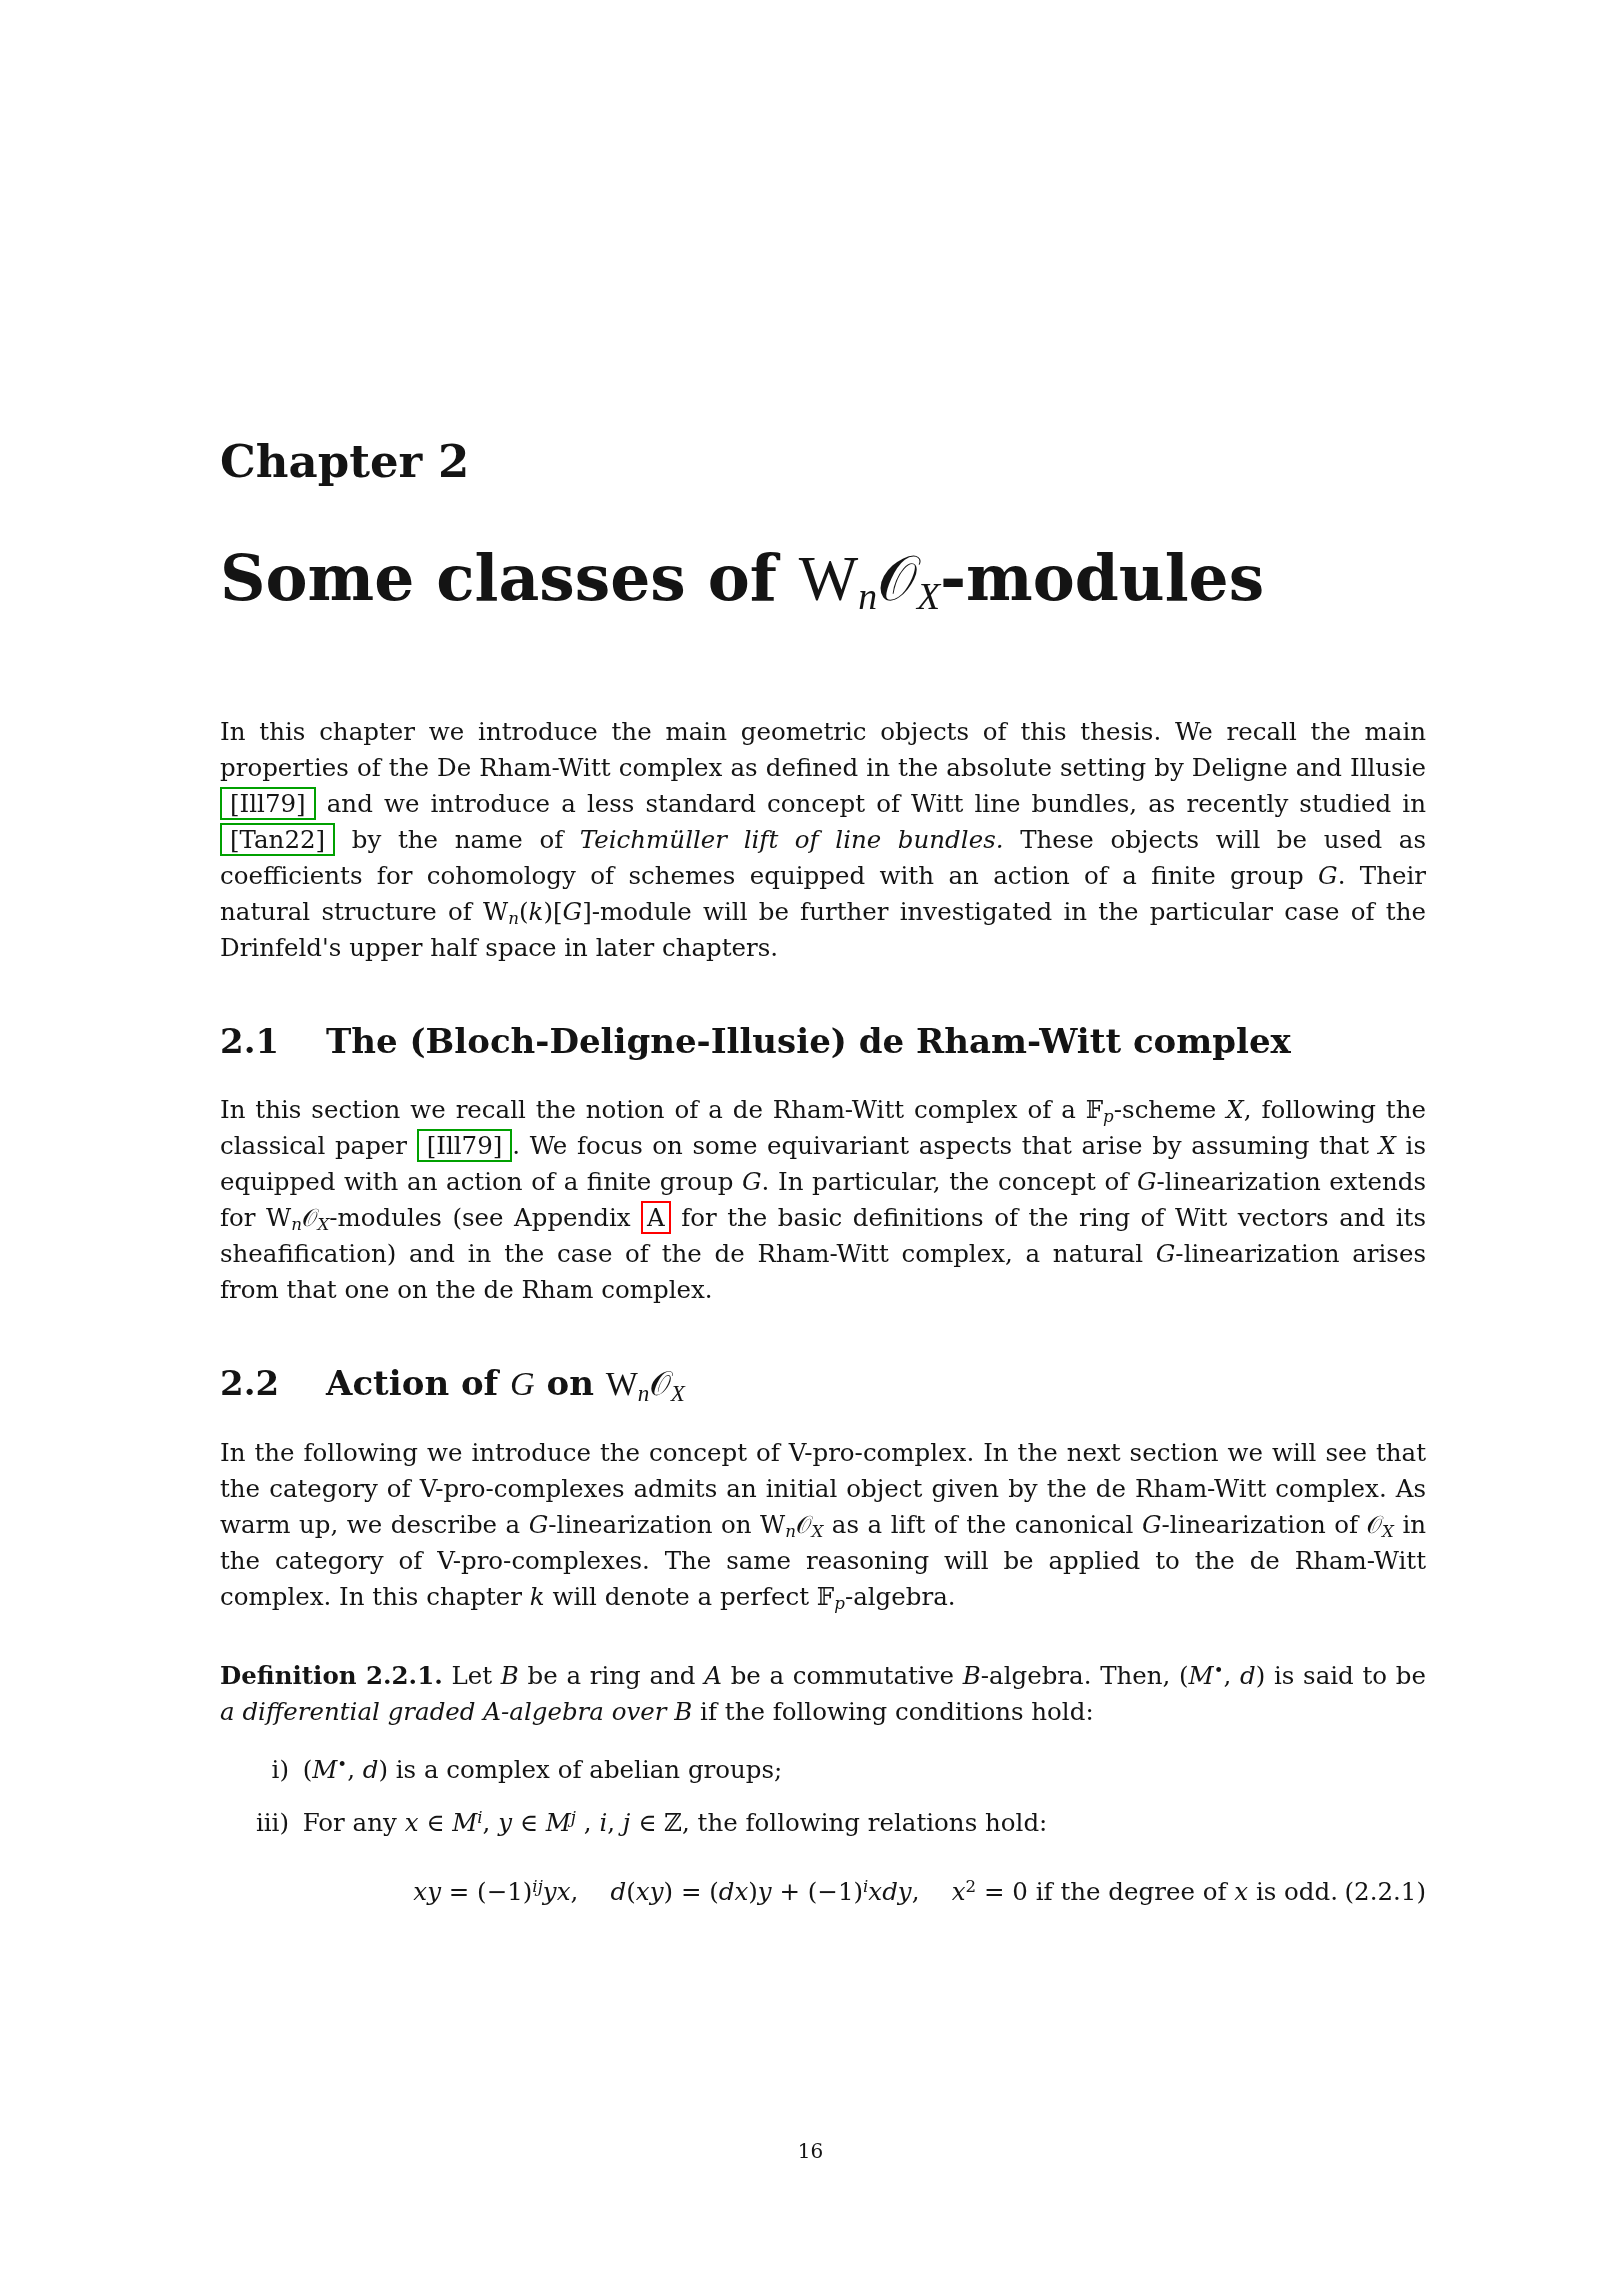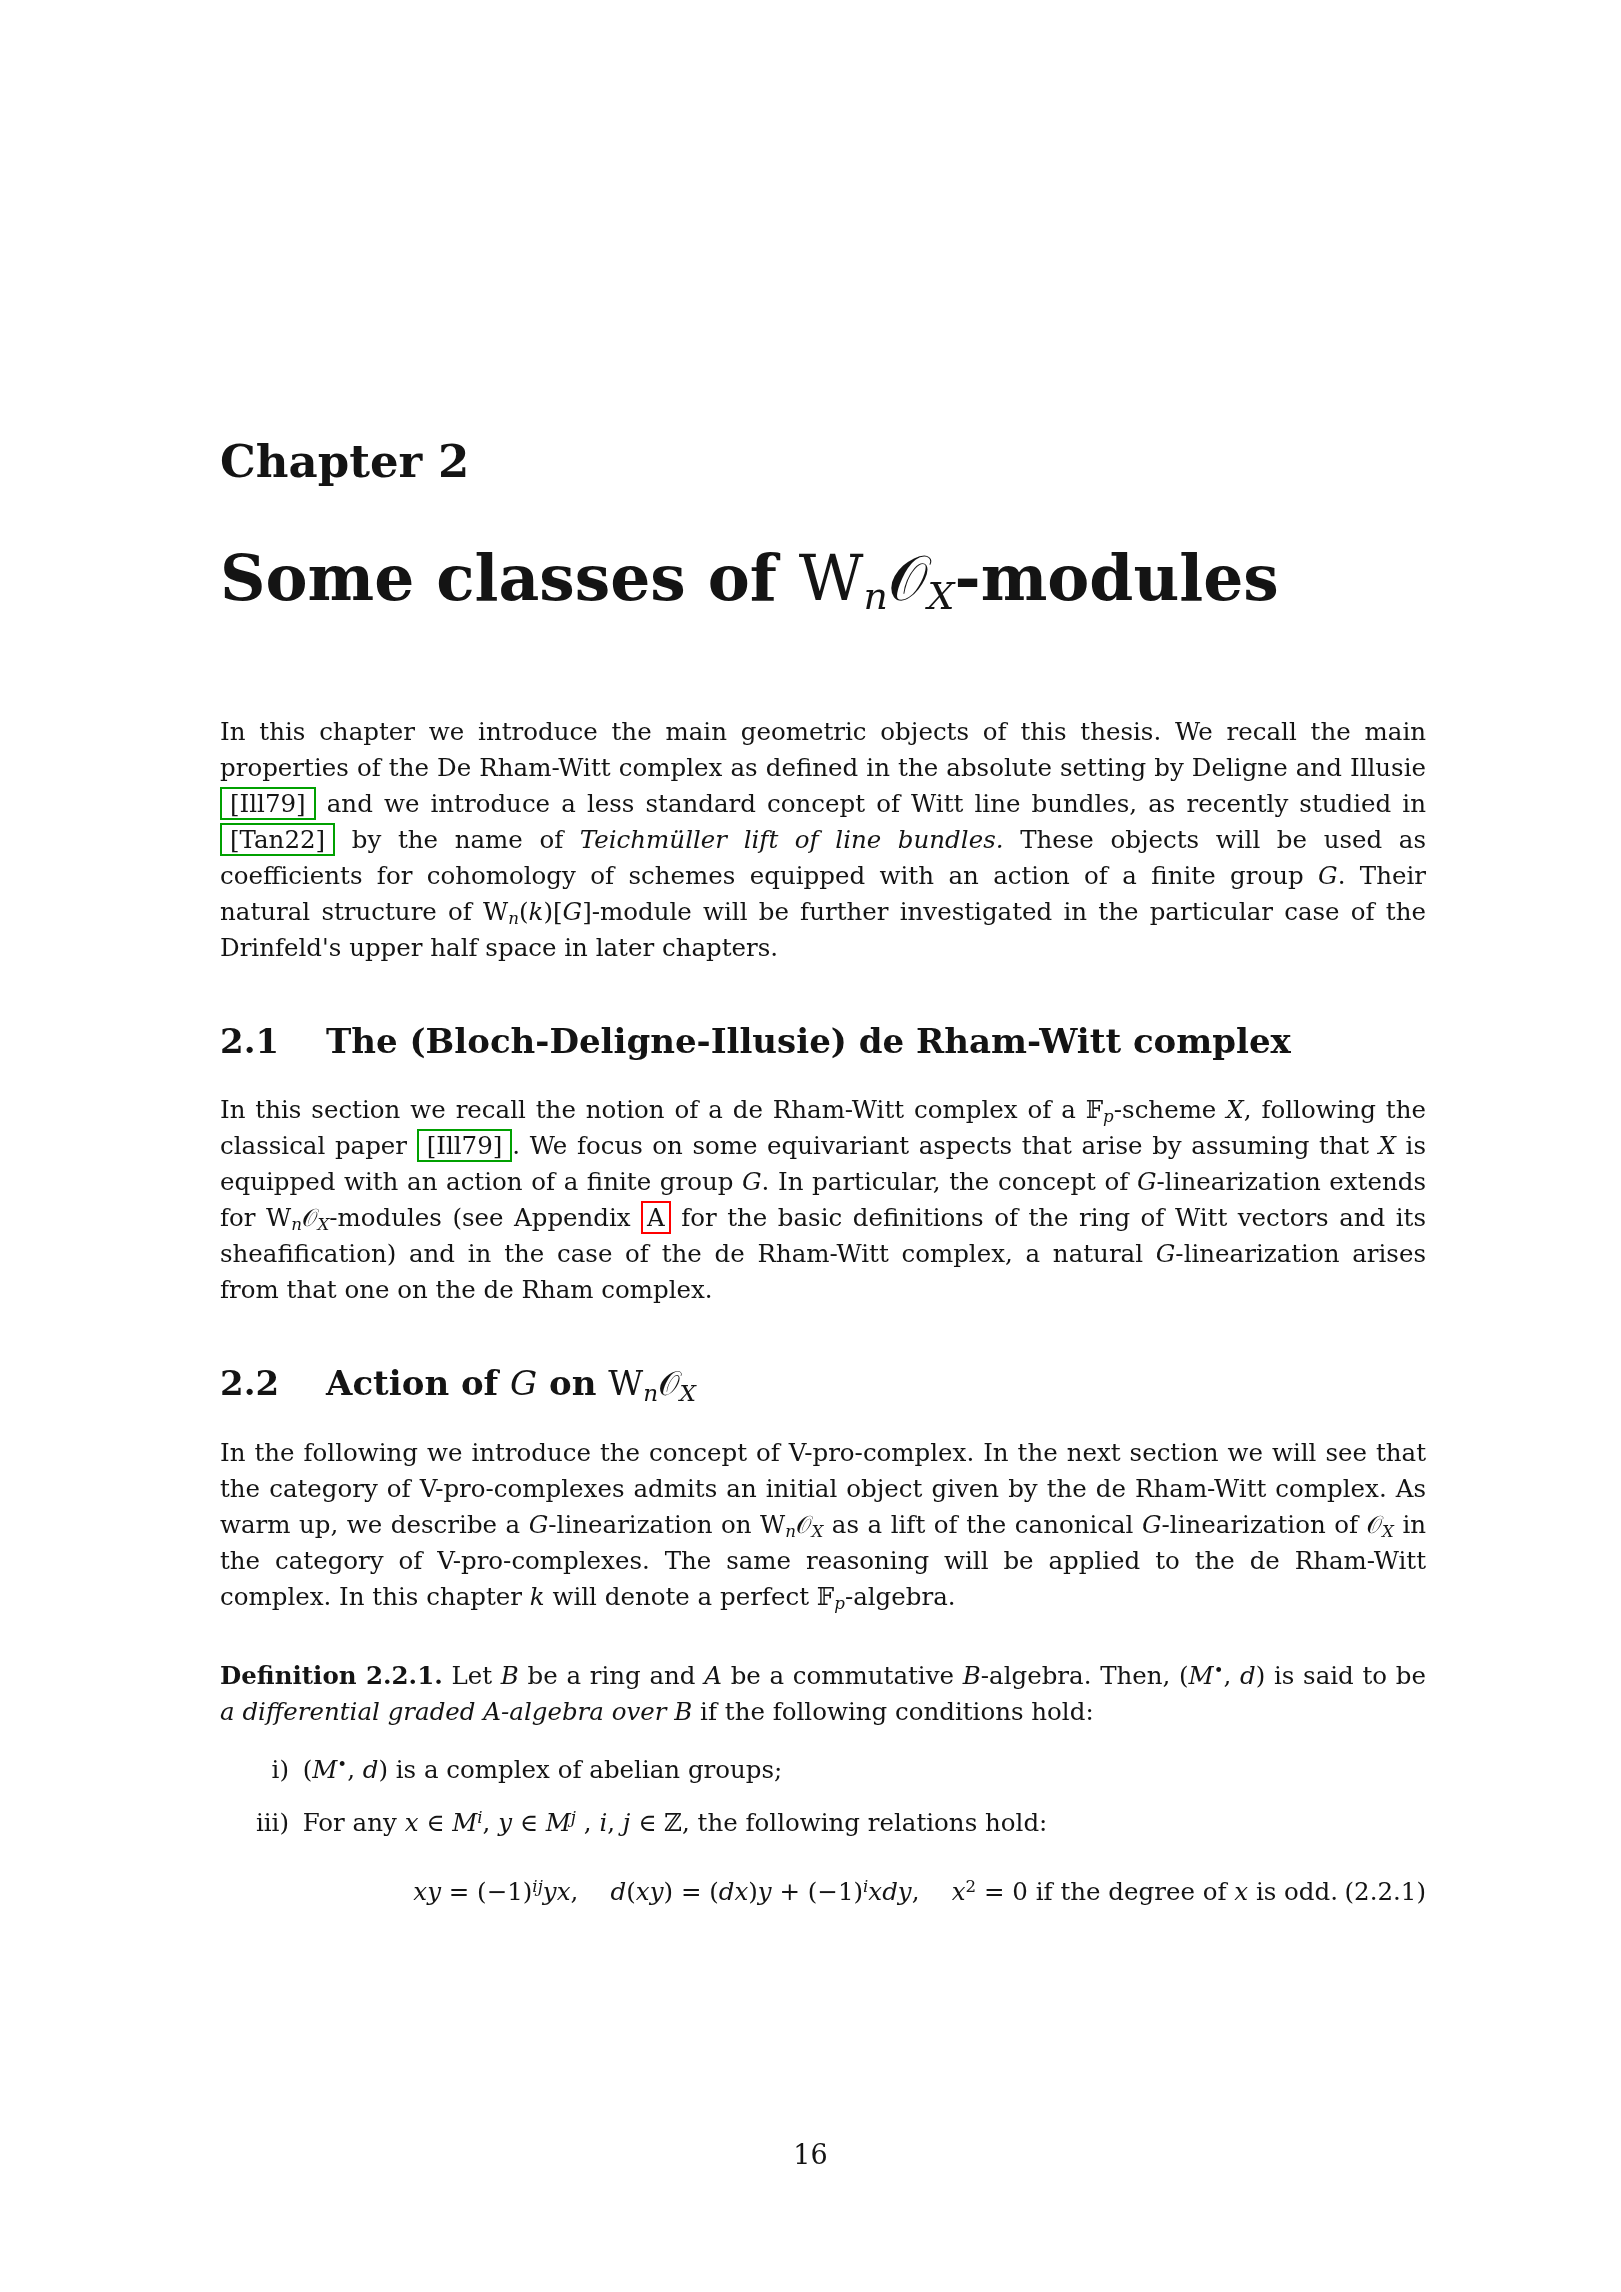--- a/index.html
+++ b/index.html
@@ -8,21 +8,21 @@
     width: 1621px; height: 2293px;
     position: relative; overflow: hidden;
     font-family: "DejaVu Serif", "DejaVu Sans", serif;
     color: #141414;
   }
   .content { position: absolute; left: 220px; top: 0; width: 1206px; }
 
   .chapter-label { margin-top: 435px; font-size: 45px; font-weight: bold; }
   .chapter-title { margin-top: 53px; font-size: 63px; font-weight: bold; }
   .chapter-title sub { font-size: 60%; }
-  .math-normal { font-weight: 400; }
+  .math-normal { font-weight: 400; font-family: Liberation Serif, serif; }
 
   p.body { font-size: 24.5px; line-height: 36px; text-align: justify; }
   .intro { margin-top: 98px; }
 
   .sec-heading { font-size: 34px; font-weight: bold; margin-top: 55px; }
   .sec-num { display: inline-block; margin-right: 35px; }
   .sec-body { margin-top: 31px; }
 
   .defn { margin-top: 43px; }
   .defn-label { font-weight: bold; }
@@ -35,21 +35,21 @@
   .equation { position: relative; margin-top: 33px; font-size: 24.5px; line-height: 36px; text-align: right; padding-right: 88px; }
   .eq-num { position: absolute; right: 0; top: 0; }
 
   sub, sup { line-height: 0; }
   sub { font-size: 68%; vertical-align: -0.25em; }
   sup { font-size: 68%; vertical-align: 0.5em; }
 
   .cite { border: 2px solid var(--cite-box, #00a000); padding: 0 8px; }
   .ref  { border: 2px solid var(--ref-box, #ff0000); padding: 0 3.9px; }
 
-  .page-number { position: absolute; left: 0; width: 100%; top: 2139px; text-align: center; font-size: 27px; }
+  .page-number { position: absolute; left: 0; width: 100%; top: 2139px; text-align: center; font-size: 20px; }
 </style>
 </head>
 <body>
 
 <div class="content">
 
   <h2 class="chapter-label">Chapter 2</h2>
 
   <h1 class="chapter-title">Some classes of <span class="math-normal">W<sub><i>n</i></sub>𝒪<sub><i>X</i></sub></span>-modules</h1>
 

